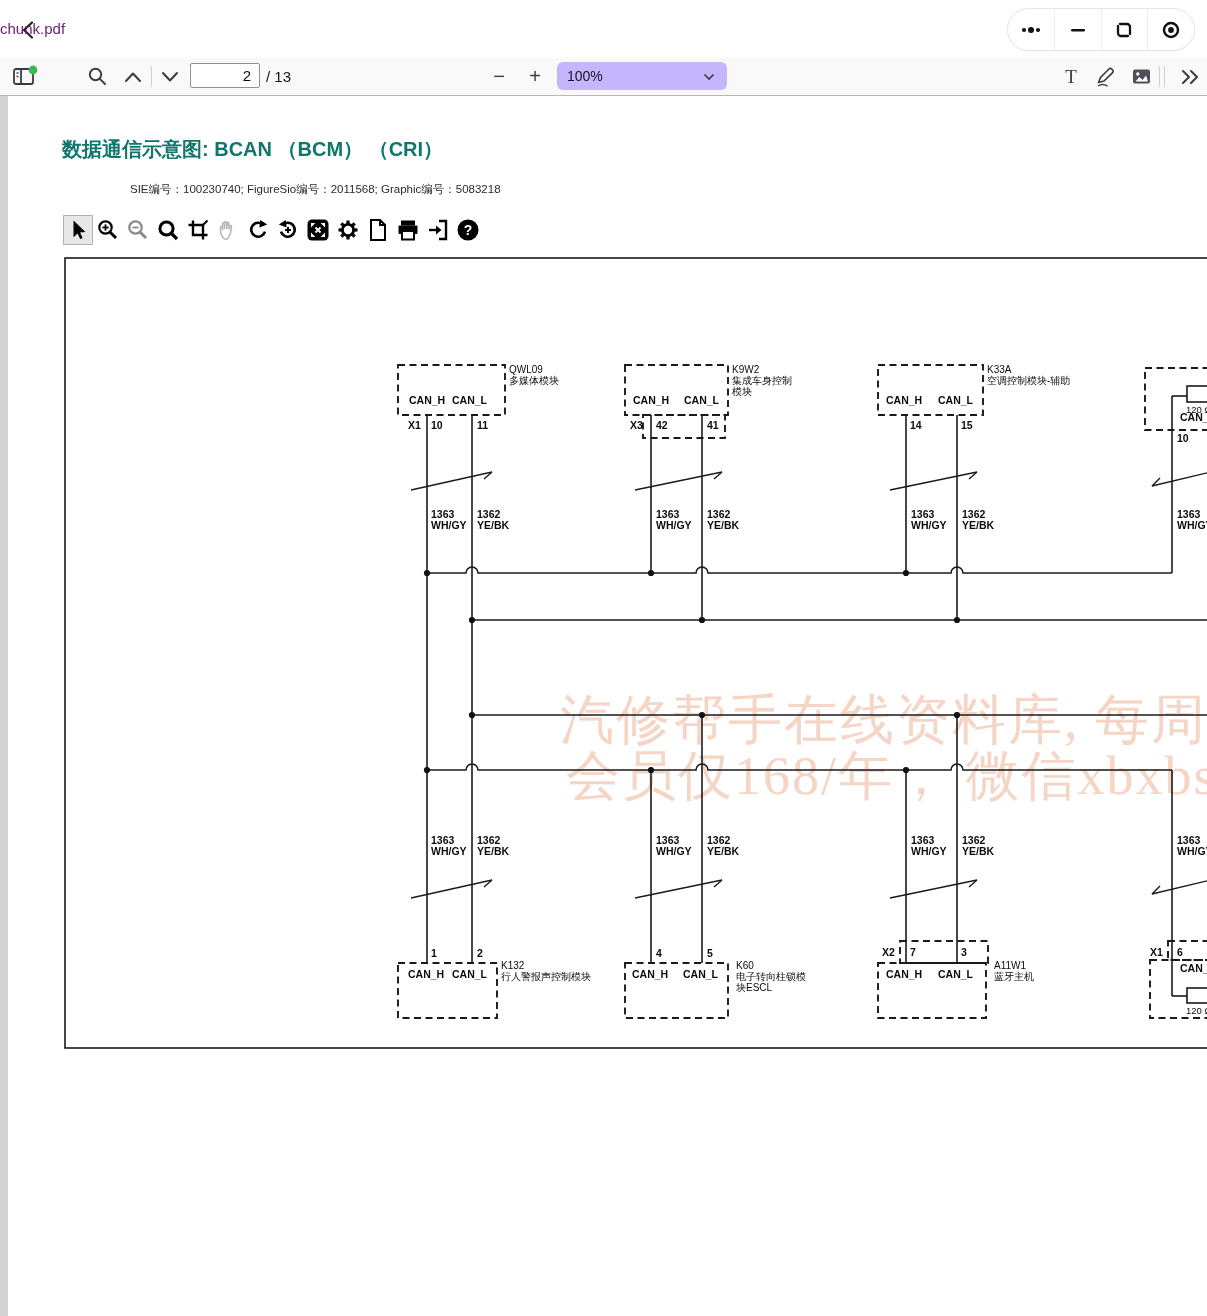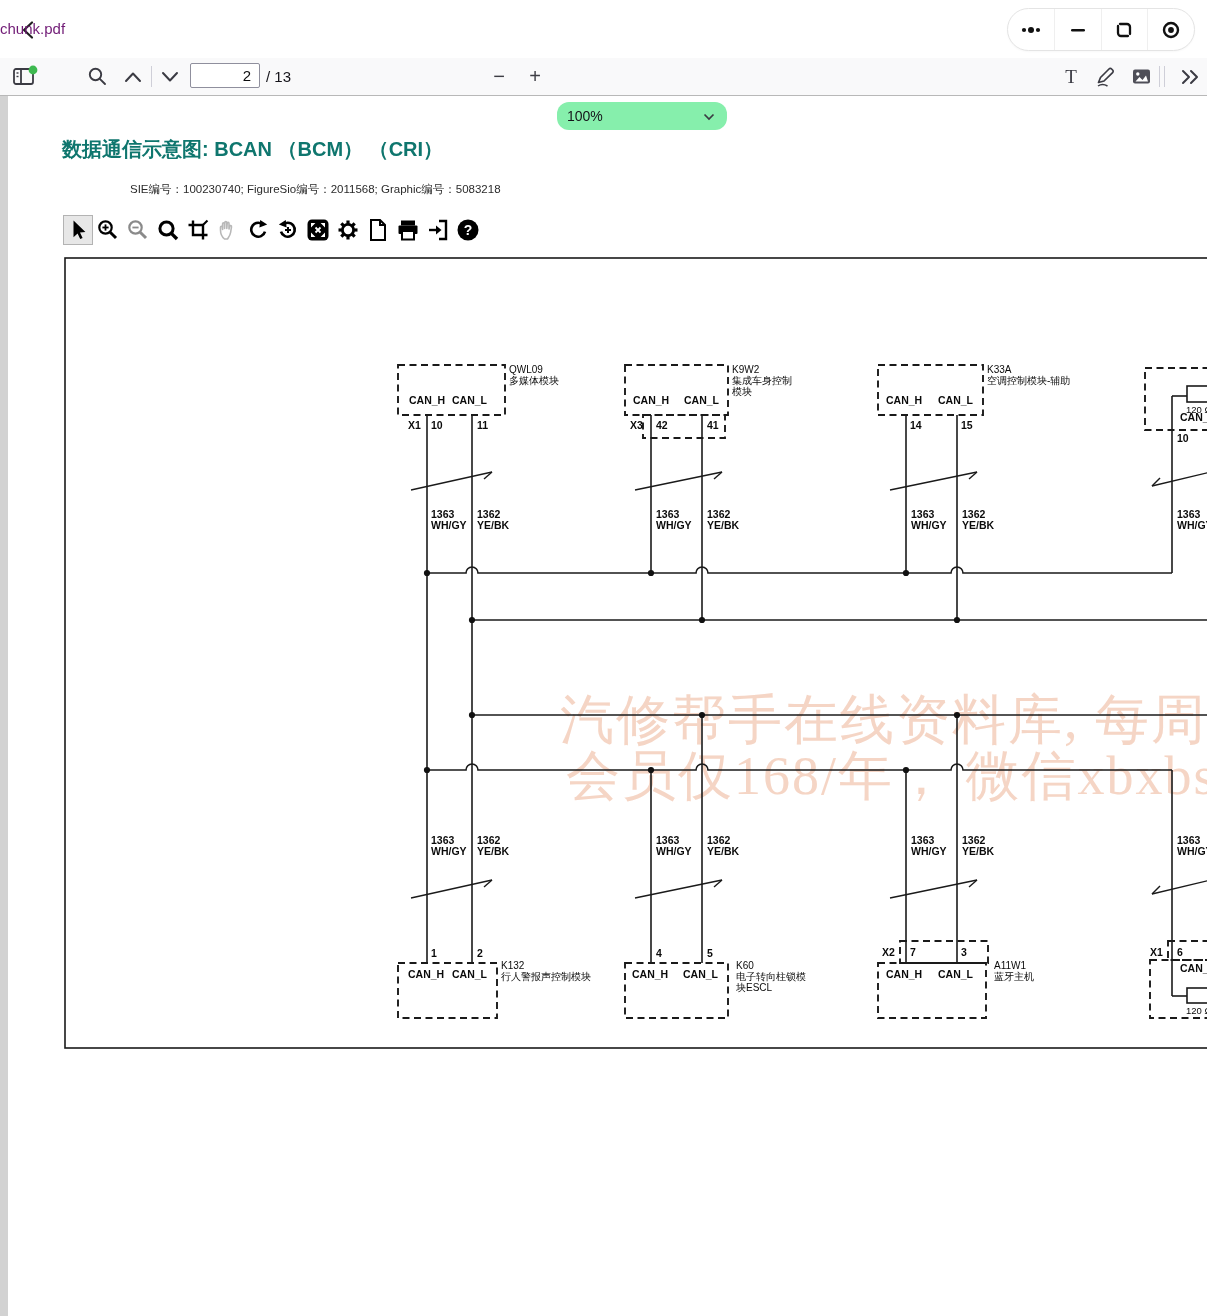--- a/index.html
+++ b/index.html
@@ -17,22 +17,22 @@
   
   .toolbar{position:absolute;left:0;top:58px;width:1207px;height:37px;background:#f9f9fa;
            border-bottom:1px solid #b8b8b8;z-index:30;}
   .tb{position:absolute;top:0;height:37px;display:flex;align-items:center;justify-content:center;}
   .vdiv{position:absolute;top:8px;width:1px;height:21px;background:#cfcfd8;}
   .page-input{position:absolute;left:190px;top:5px;width:56px;height:23px;border:1px solid #8f8f9d;border-radius:2px;
               background:#fff;font-size:15px;text-align:right;padding:0 8px 0 4px;color:#0c0c0d;outline:none;
               font-family:"Liberation Sans",sans-serif;}
   .page-total{position:absolute;left:266px;top:0;height:37px;line-height:37px;font-size:15px;color:#15141a;}
   .zoom-btn{font-size:20px;color:#3d3d44;width:26px;}
-  .zoom-select{position:absolute;left:557px;top:4px;width:170px;height:28px;background:#86efac;border-radius:12px;
-               font-size:14px;color:#15141a;display:flex;align-items:center;padding-left:10px;box-sizing:border-box;margin-top:40px;}
+  .zoom-select{position:absolute;left:557px;top:4px;width:170px;height:28px;background:#c4b5fd;border-radius:6px;
+               font-size:14px;color:#15141a;display:flex;align-items:center;padding-left:10px;box-sizing:border-box;}
   .zoom-caret{position:absolute;right:12px;top:11px;}
   
   .gutter{position:absolute;left:0;top:96px;width:8px;height:1220px;background:#d2d2d2;}
   .page{position:absolute;left:8px;top:96px;width:1199px;height:1220px;background:#fff;overflow:hidden;}
   .doc-heading{position:absolute;left:54px;top:40px;font-size:20px;font-weight:bold;color:#0f766e;white-space:nowrap;}
   .doc-meta{position:absolute;left:122px;top:86px;font-size:11.5px;color:#2b2b2b;white-space:nowrap;text-align:center;}
   .tools{position:absolute;left:56px;top:120px;display:flex;gap:2px;}
   .tool{width:28px;height:28px;display:flex;align-items:center;justify-content:center;}
   .tool.active{background:#e7e7e7;outline:1px solid #b3b3b3;}
   .watermark{position:absolute;white-space:nowrap;font-family:"Liberation Serif","DejaVu Serif",serif;

